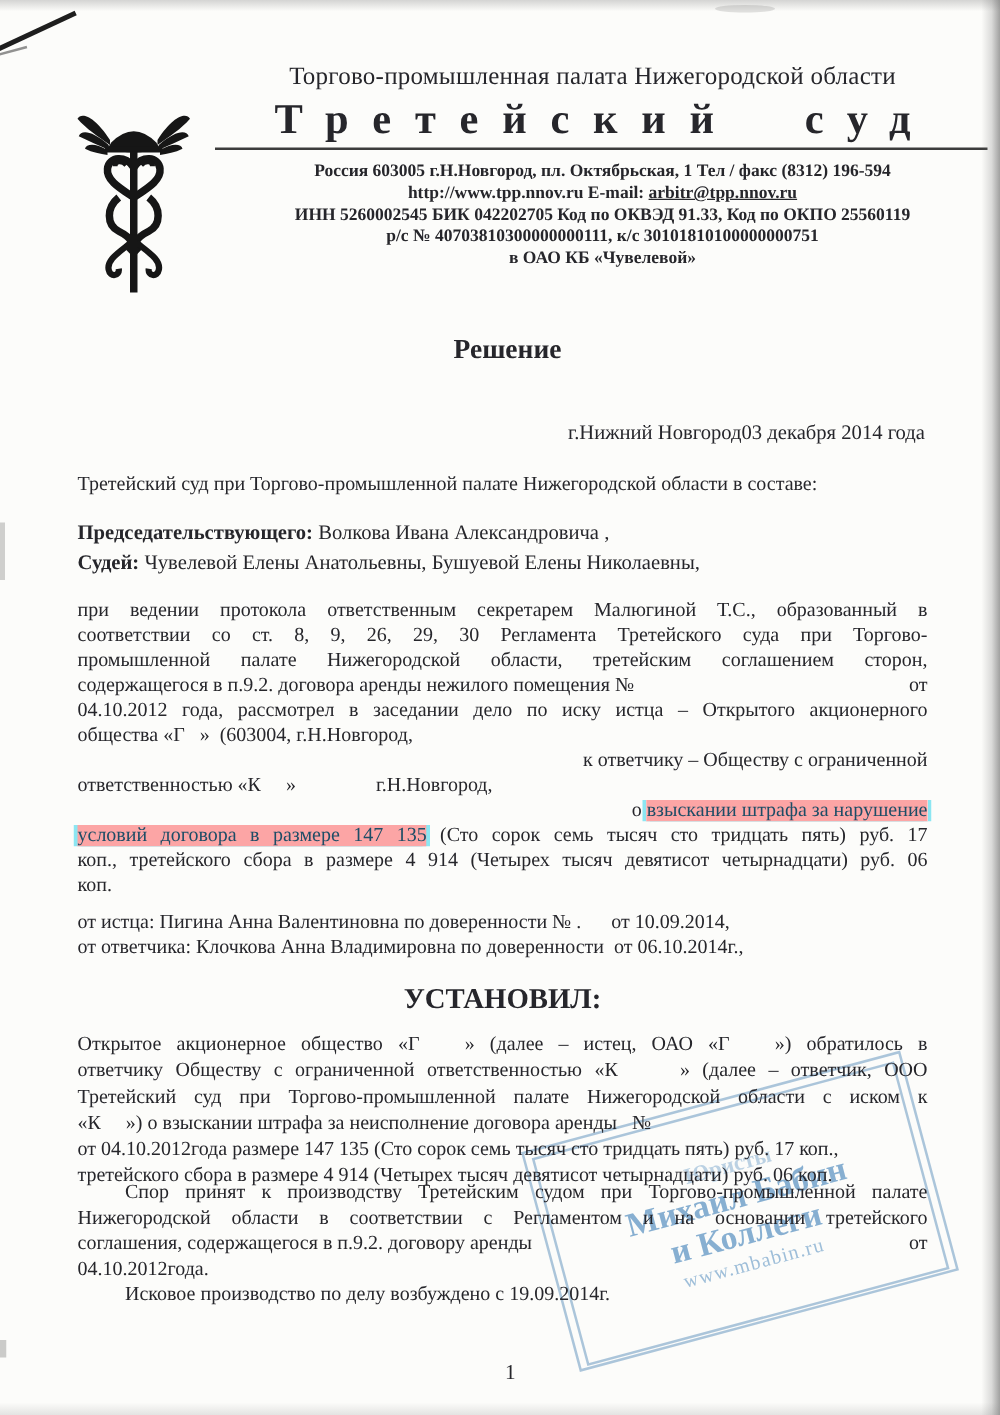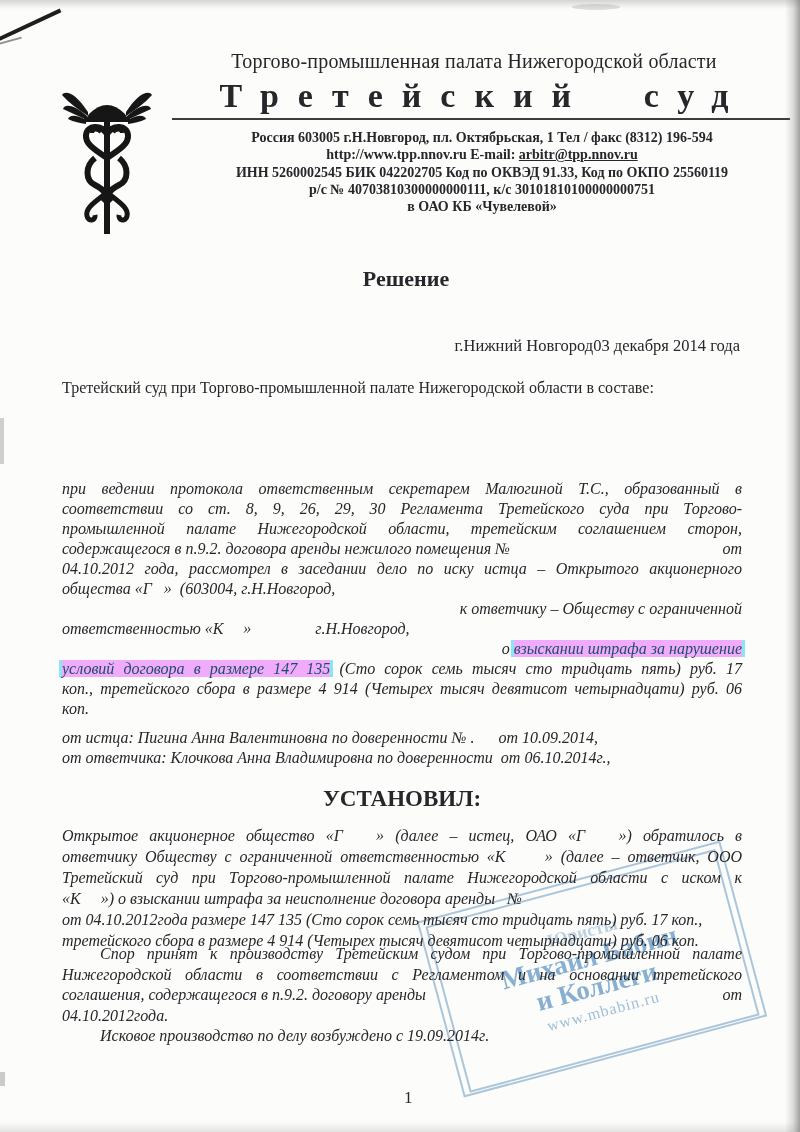--- a/index.html
+++ b/index.html
@@ -21,26 +21,26 @@
   .daterow{left:62px;top:336px;width:678px;display:flex;justify-content:flex-end;font-size:16.5px;}
   .compo{left:62px;top:379px;width:680px;font-size:16px;}
   .panel{left:62px;top:414px;width:680px;font-size:16.5px;line-height:23.5px;}
   .b{font-weight:bold;}
   .par{left:62px;width:680px;font-size:16px;}
   #para1{top:479px;} #para1 .dl{height:20px;line-height:20px;}
   #participants{top:728px;} #participants .dl{height:20px;line-height:20px;}
   #ustanovil{left:62px;top:786px;width:680px;text-align:center;font-weight:bold;font-size:23px;}
   #para2{top:825px;} #para2 .dl{height:21px;line-height:21px;}
   #para3{top:944px;} #para3 .dl{height:20.5px;line-height:20.5px;}
-  .dl{white-space:normal;font-style:italic;}
+  .dl{white-space:normal;}
   .jl{text-align:justify;text-align-last:justify;}
   .rl{text-align:right;}
   .fx{display:flex;justify-content:space-between;}
   .ind{text-indent:38px;}
-  .hl{background:#f0abfc;box-shadow:-3px 0 0 #8ce6f2,3px 0 0 #8ce6f2;color:#1d4d66;}
+  .hl{background:#fca5a5;box-shadow:-3px 0 0 #8ce6f2,3px 0 0 #8ce6f2;color:#1d4d66;}
   .pageno{left:404px;top:1088px;font-size:17px;}
   
   .stamp{position:absolute;z-index:1;left:435px;top:878px;width:300px;height:168px;
          transform:rotate(-15deg);border:2px solid rgba(128,168,202,.65);padding:5px;}
   .stamp-in{height:100%;border:2px solid rgba(128,168,202,.65);display:flex;flex-direction:column;
             align-items:center;justify-content:center;color:rgba(122,166,204,.9);}
   .st-s{font-size:18px;font-weight:bold;opacity:.55;}
   .st-l{font-size:27px;font-weight:bold;line-height:30px;}
   .st-u{font-size:16px;letter-spacing:1px;margin-top:2px;opacity:.8;}
   
@@ -111,20 +111,24 @@
 
   <div class="ct heading">Решение</div>
 
   <div class="ct daterow">
     <span>г.Нижний Новгород</span>
     <span>03 декабря 2014 года</span>
   </div>
 
   <div class="ct compo">Третейский суд при Торгово-промышленной палате Нижегородской области в составе:</div>
 
+  <div class="ct panel">
+    <div><span class="b">Председательствующего:</span><span> Волкова Ивана Александровича ,</span></div>
+    <div><span class="b">Судей:</span><span> Чувелевой Елены Анатольевны, Бушуевой Елены Николаевны,</span></div>
+  </div>
 
   <div class="ct par" id="para1">
     <div class="dl jl">при ведении протокола ответственным секретарем Малюгиной Т.С., образованный в</div>
     <div class="dl jl">соответствии со ст. 8, 9, 26, 29, 30 Регламента Третейского суда при Торгово-</div>
     <div class="dl jl">промышленной палате Нижегородской области, третейским соглашением сторон,</div>
     <div class="dl fx">
       <span>содержащегося в п.9.2. договора аренды нежилого помещения №</span>
       <span>от</span>
     </div>
     <div class="dl jl">04.10.2012 года, рассмотрел в заседании дело по иску истца – Открытого акционерного</div>

